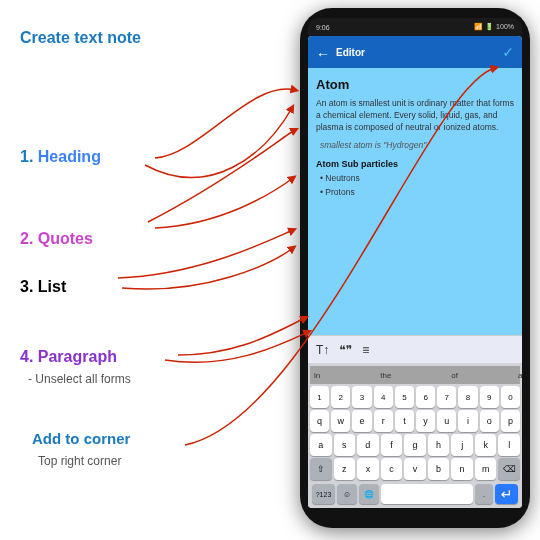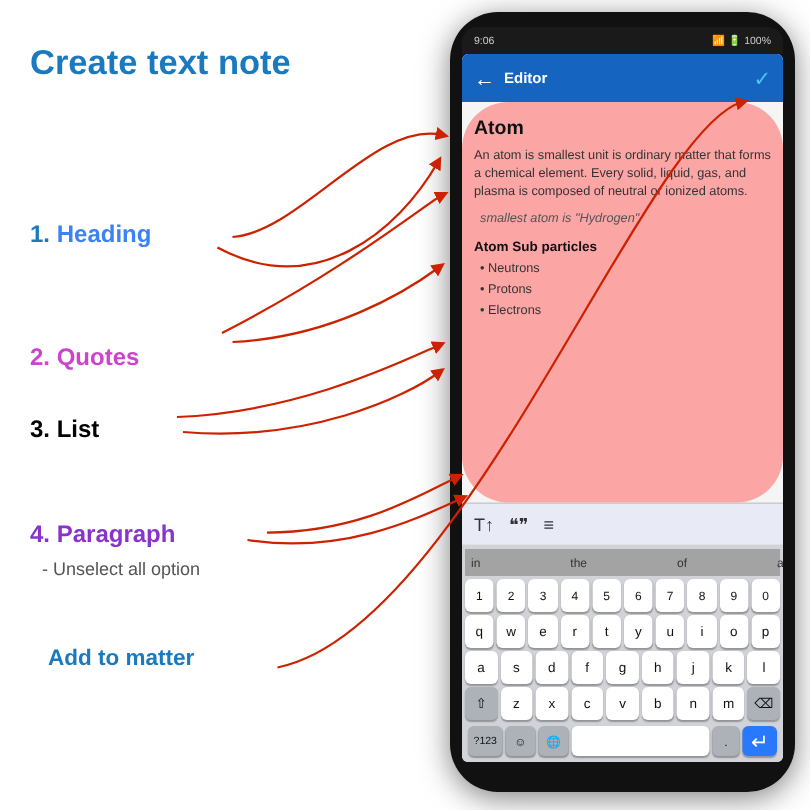--- a/index.html
+++ b/index.html
@@ -18,21 +18,21 @@
       left: 10px;
       top: 0;
       width: 200px;
       height: 540px;
     }
 
     .title {
       position: absolute;
       top: 28px;
       left: 10px;
-      font-size: 23px;
+      font-size: 16px;
       font-weight: bold;
       color: #1a7abf;
       line-height: 1.2;
     }
 
     .label-item {
       position: absolute;
       font-size: 16px;
       font-weight: bold;
     }
@@ -123,28 +123,27 @@
       flex: 1;
     }
     .app-bar-check {
       color: #4fc3f7;
       font-size: 14px;
     }
 
     
     .editor-content {
       flex: 1;
-      background: #fca5a5;
+      background: #7dd3fc;
       padding: 8px 8px 4px 8px;
       overflow: hidden;
       font-size: 9px;
       line-height: 1.4;
       color: #222;
       position: relative;
-      border-radius: 31px;
     }
 
     .editor-heading {
       font-size: 13px;
       font-weight: bold;
       color: #111;
       margin-bottom: 4px;
     }
 
     .editor-body {
@@ -310,23 +309,24 @@
   </div>
 
   <div class="label-item label-list">
     <span>3.</span> <span>List</span>
   </div>
 
   <div class="label-item label-para">
     <span>4.</span> <span>Paragraph</span>
   </div>
 
-  <div class="label-unselectall">- Unselect all option</div>
-
-  <div class="label-addtonotes">Add to matter</div>
+  <div class="label-unselectall">- Unselect all forms</div>
+
+  <div class="label-addtonotes">Add to corner</div>
+  <div class="label-toprightcorner">Top right corner</div>
 </div>
 
 <div class="phone-wrap">
   <div class="phone-outer">
 
     <div class="status-bar">
       <span>9:06</span>
       <span>📶 🔋 <span>100%</span></span>
     </div>
 
@@ -338,21 +338,20 @@
         <span class="app-bar-check">✓</span>
       </div>
 
       <div class="editor-content">
         <div class="editor-heading">Atom</div>
         <div class="editor-body">An atom is smallest unit is ordinary matter that forms a chemical element. Every solid, liquid, gas, and plasma is composed of neutral or ionized atoms.</div>
         <div class="editor-quote">smallest atom is "Hydrogen"</div>
         <div class="editor-subheading">Atom Sub particles</div>
         <div class="editor-list-item">• Neutrons</div>
         <div class="editor-list-item">• Protons</div>
-        <div class="editor-list-item">• Electrons</div>
       </div>
 
       <div class="editor-toolbar">
         <span class="toolbar-icon">T↑</span>
         <span class="toolbar-icon">❝❞</span>
         <span class="toolbar-icon">≡</span>
       </div>
 
       <div class="keyboard-area">
         <div class="keyboard-suggest">

